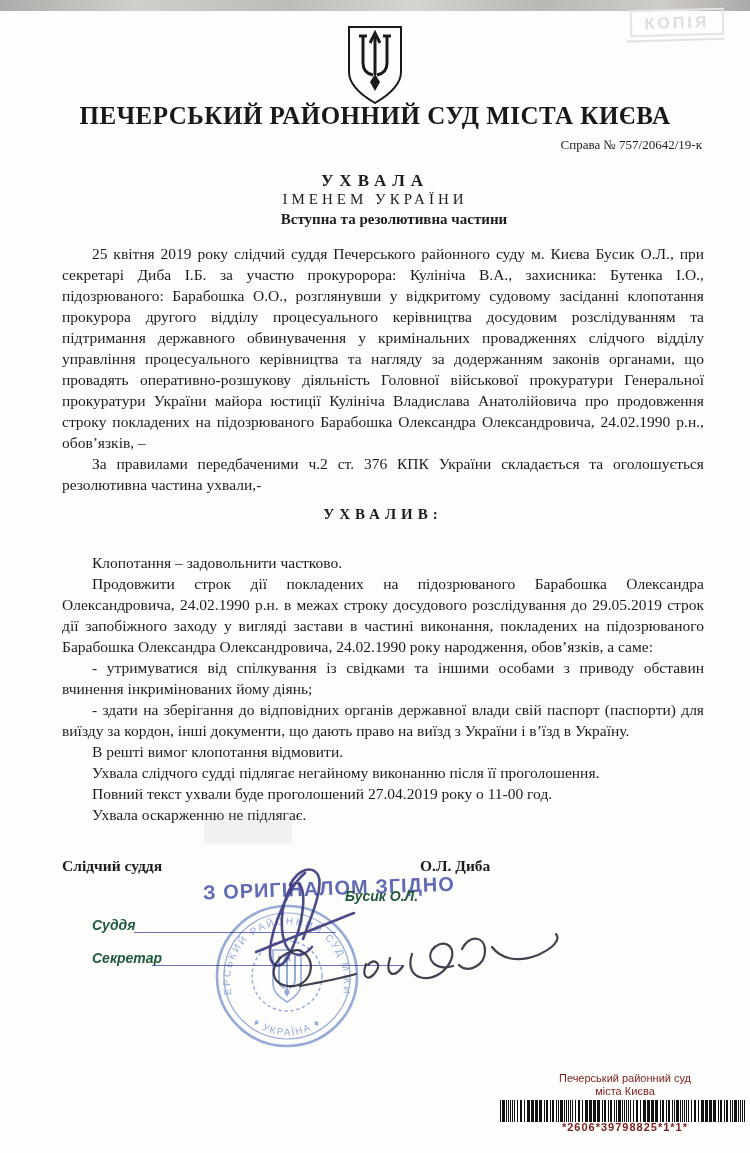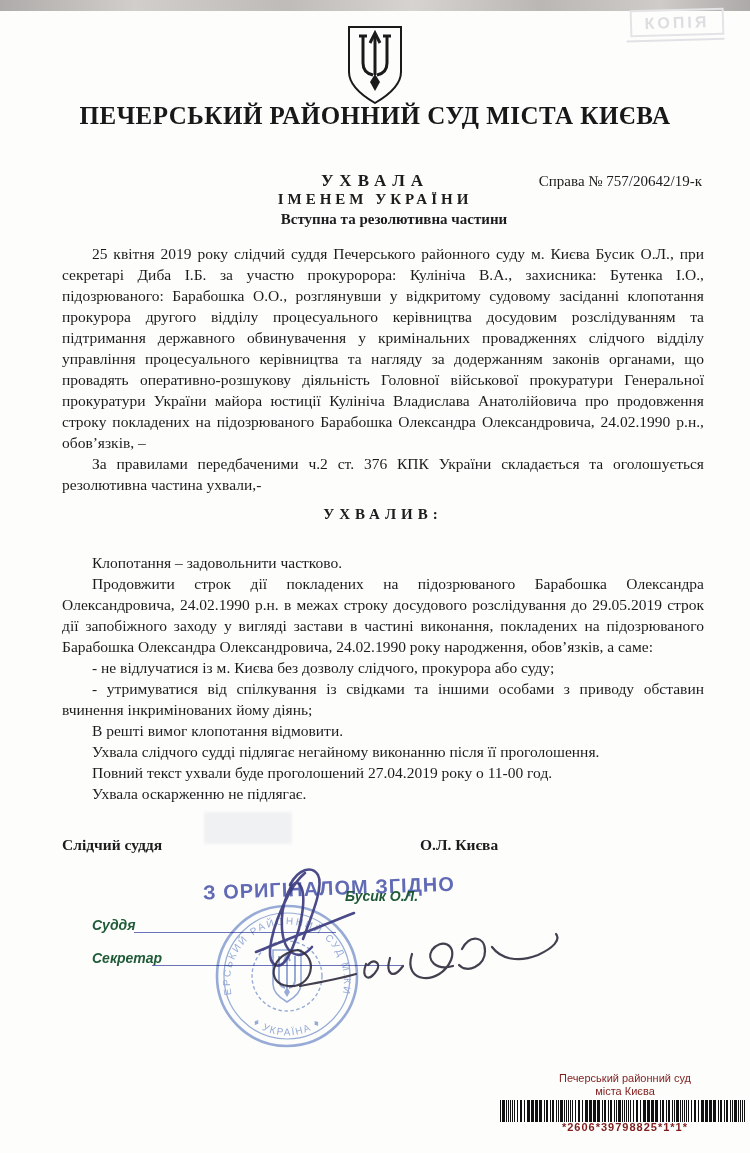--- a/index.html
+++ b/index.html
@@ -23,24 +23,24 @@
   .copy-ghost::after{
     content:""; position:absolute; left:-6px; right:-2px; bottom:-7px;
     border-bottom:2px solid #e2e2e6;
   }
   .emblem { position:absolute; left:346px; top:24px; }
   .court-name {
     position:absolute; top:102px; left:0; width:100%;
     text-align:center; font-weight:700; font-size:25px; letter-spacing:.5px;
     color:#181818;
   }
-  .case-no { position:absolute; top:137px; right:48px; font-size:15px;margin-top:36px; }
+  .case-no { position:absolute; top:137px; right:48px; font-size:13px; }
   .heading { position:absolute; top:171px; left:0; width:100%; text-align:center; }
   .heading .h1 { font-weight:700; font-size:17px; letter-spacing:6px; line-height:19px; }
-  .heading .h2 { font-weight:700; font-size:15px; letter-spacing:4px; line-height:19px; }
+  .heading .h2 { font-weight:400; font-size:15px; letter-spacing:4px; line-height:19px; }
   .heading .h3 { font-weight:700; font-size:15px; line-height:20px;padding-left:38px; }
   .doc-body {
     position:absolute; top:243px; left:62px; width:642px;
     font-size:15.5px; line-height:21px; text-align:justify;
   }
   .doc-body p { margin:0; text-indent:30px; }
   .resolution-heading {
     text-align:center; text-indent:0 !important;
     font-weight:700; letter-spacing:5px; font-size:15px;
     margin:9px 0 27px 0 !important;
@@ -110,29 +110,29 @@
     <div class="h2">ІМЕНЕМ УКРАЇНИ</div>
     <div class="h3">Вступна та резолютивна частини</div>
   </div>
 
   <div class="doc-body">
     <p>25 квітня 2019 року слідчий суддя Печерського районного суду м. Києва Бусик О.Л., при секретарі Диба І.Б. за участю прокуророра: Кулініча В.А., захисника: Бутенка І.О., підозрюваного: Барабошка О.О., розглянувши у відкритому судовому засіданні клопотання прокурора другого відділу процесуального керівництва досудовим розслідуванням та підтримання державного обвинувачення у кримінальних провадженнях слідчого відділу управління процесуального керівництва та нагляду за додержанням законів органами, що провадять оперативно-розшукову діяльність Головної військової прокуратури Генеральної прокуратури України майора юстиції Кулініча Владислава Анатолійовича про продовження строку покладених на підозрюваного Барабошка Олександра Олександровича, 24.02.1990 р.н., обов’язків, –</p>
     <p>За правилами передбаченими ч.2 ст. 376 КПК України складається та оголошується резолютивна частина ухвали,-</p>
     <p class="resolution-heading">УХВАЛИВ:</p>
     <p>Клопотання – задовольнити частково.</p>
     <p>Продовжити строк дії покладених на підозрюваного Барабошка Олександра Олександровича, 24.02.1990 р.н. в межах строку досудового розслідування до 29.05.2019 строк дії запобіжного заходу у вигляді застави в частині виконання, покладених на підозрюваного Барабошка Олександра Олександровича, 24.02.1990 року народження, обов’язків, а саме:</p>
-    <p>- не відлучатися із м. Києва без дозволу слідчого, прокурора або суду;</p>
     <p>- утримуватися від спілкування із свідками та іншими особами з приводу обставин вчинення інкримінованих йому діянь;</p>
+    <p>- здати на зберігання до відповідних органів державної влади свій паспорт (паспорти) для виїзду за кордон, інші документи, що дають право на виїзд з України і в’їзд в Україну.</p>
     <p>В решті вимог клопотання відмовити.</p>
     <p>Ухвала слідчого судді підлягає негайному виконанню після її проголошення.</p>
     <p>Повний текст ухвали буде проголошений 27.04.2019 року о 11-00 год.</p>
     <p>Ухвала оскарженню не підлягає.</p>
     <div class="sig-row">
       <span>Слідчий суддя</span>
-      <span class="right">О.Л. Києва</span>
+      <span class="right">О.Л. Диба</span>
     </div>
   </div>
 
   <div class="ghost-mark"></div>
 
   <div class="cert-title">З ОРИГІНАЛОМ ЗГІДНО</div>
   <span class="cert-label cert-judge-label">Суддя</span>
   <div class="cert-line cert-line-judge"></div>
   <span class="cert-label cert-judge-name">Бусик О.Л.</span>
   <span class="cert-label cert-secretary-label">Секретар</span>

